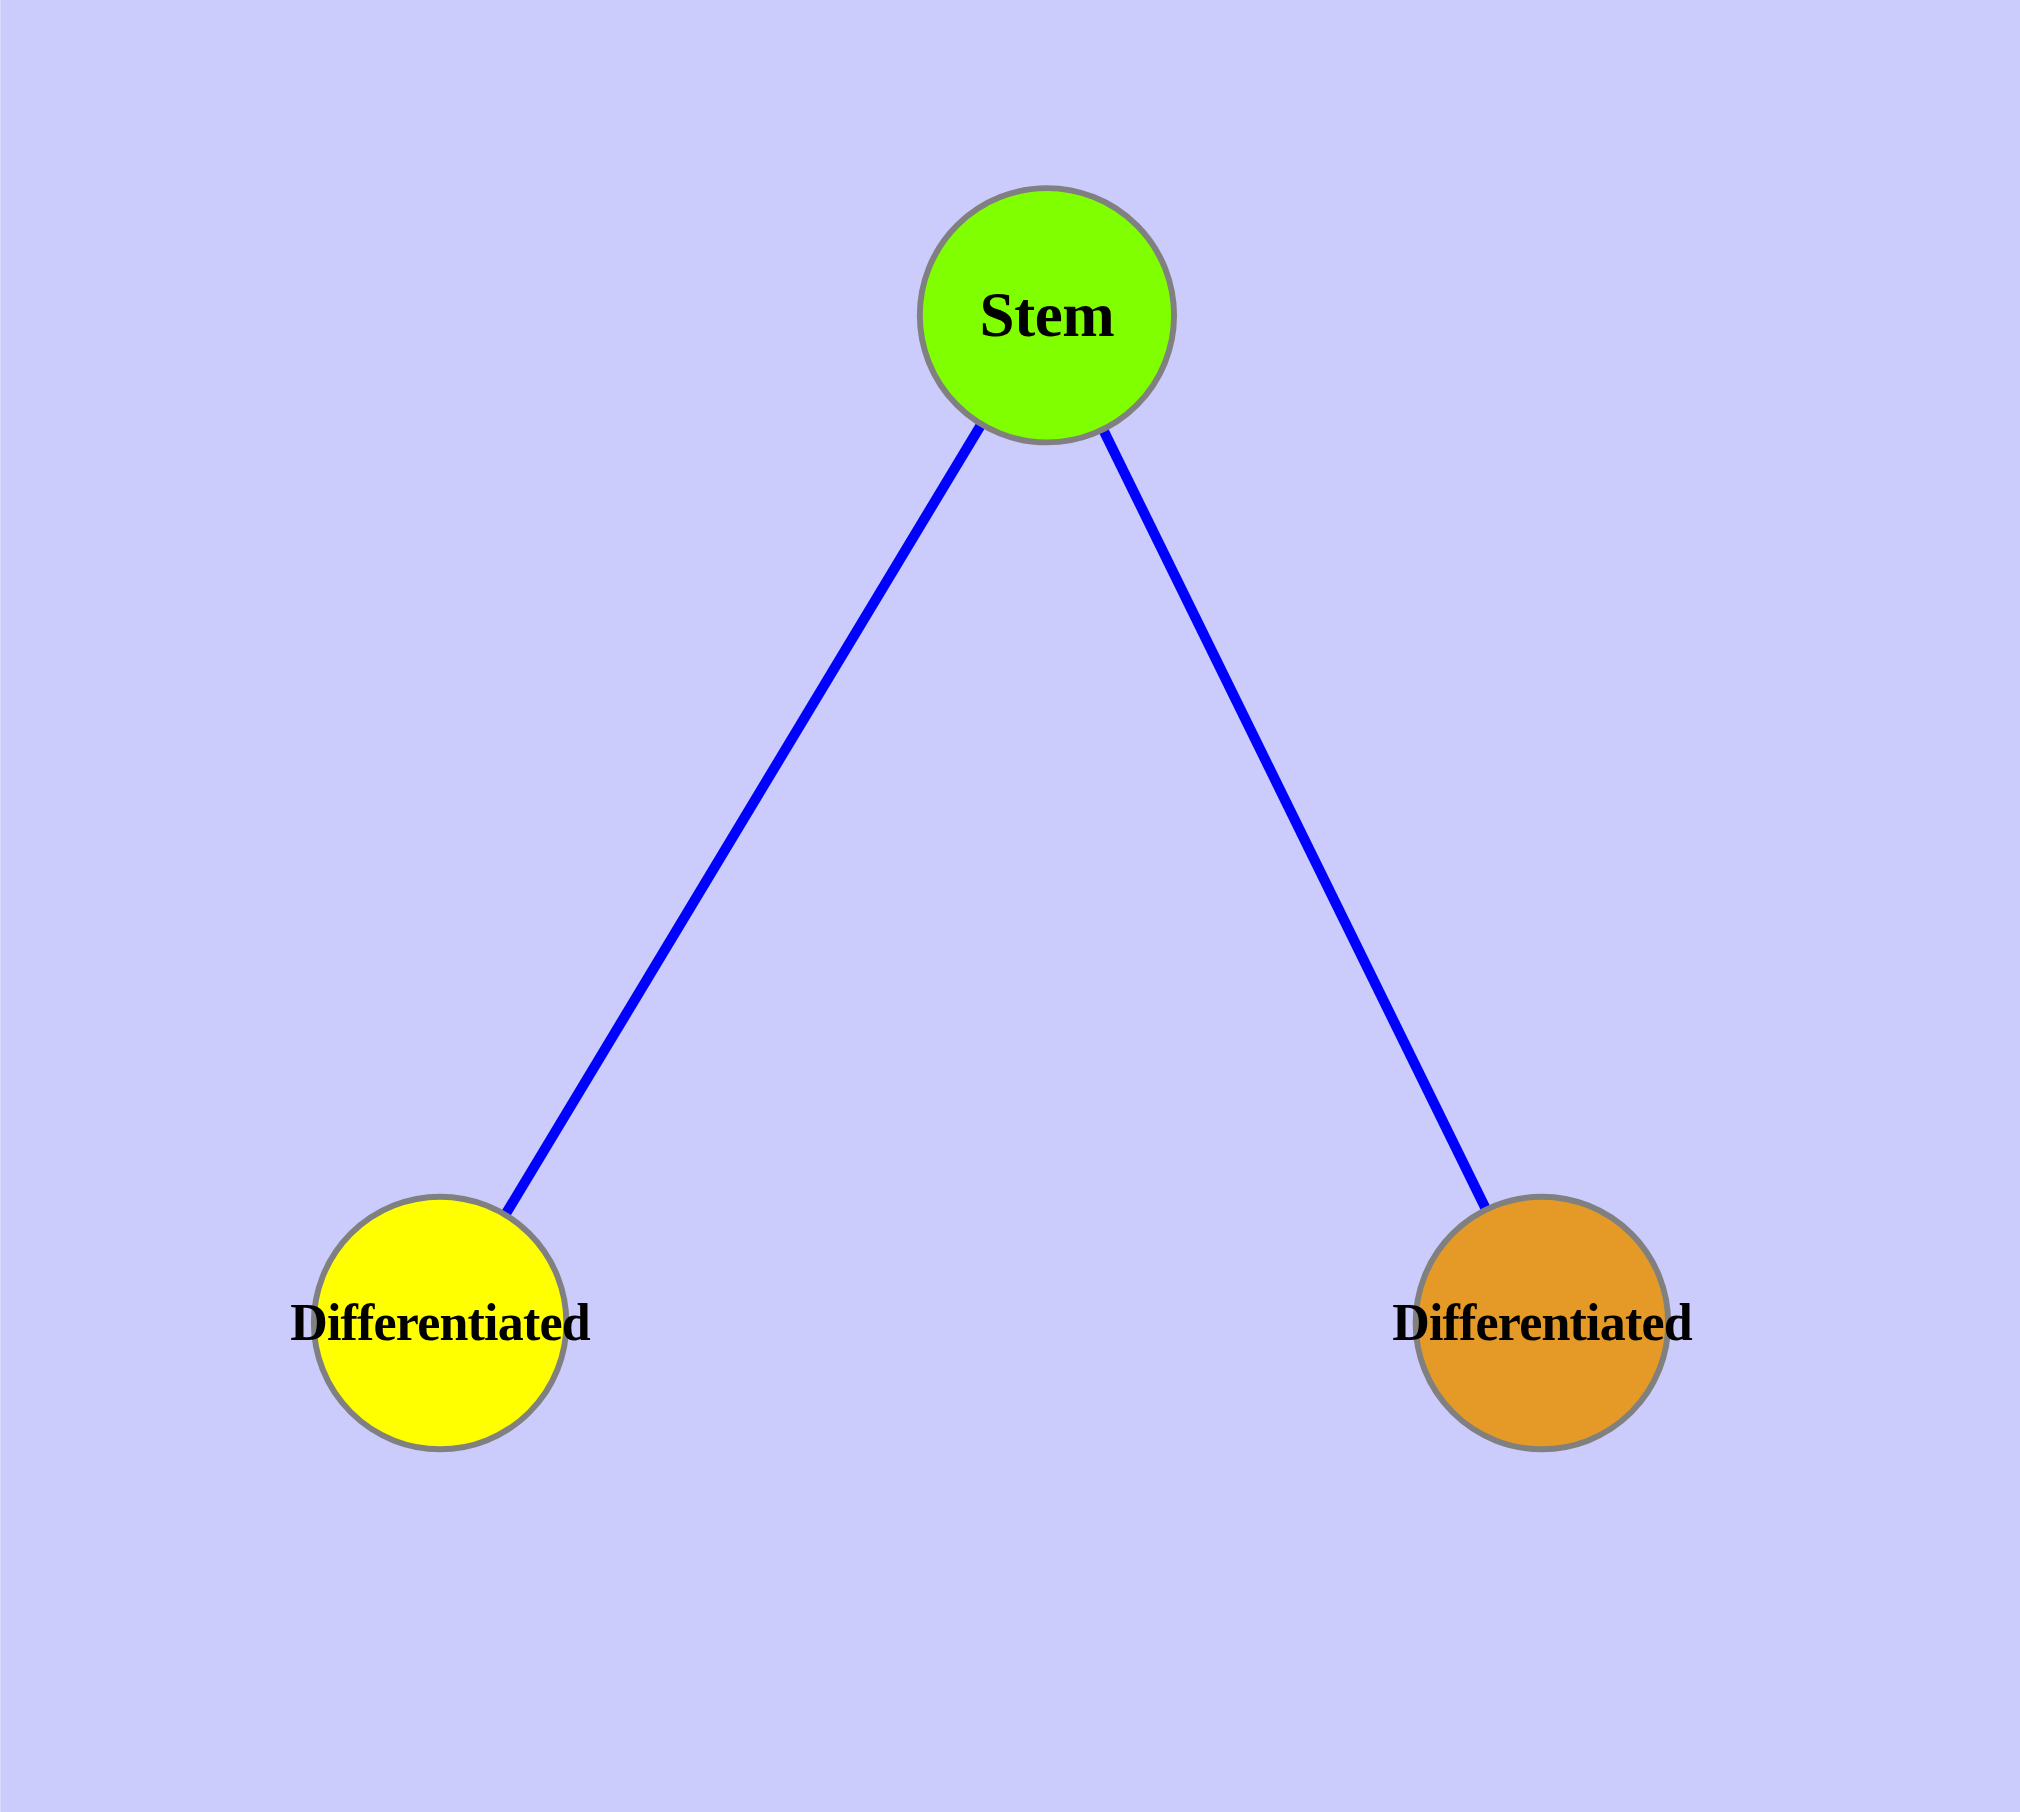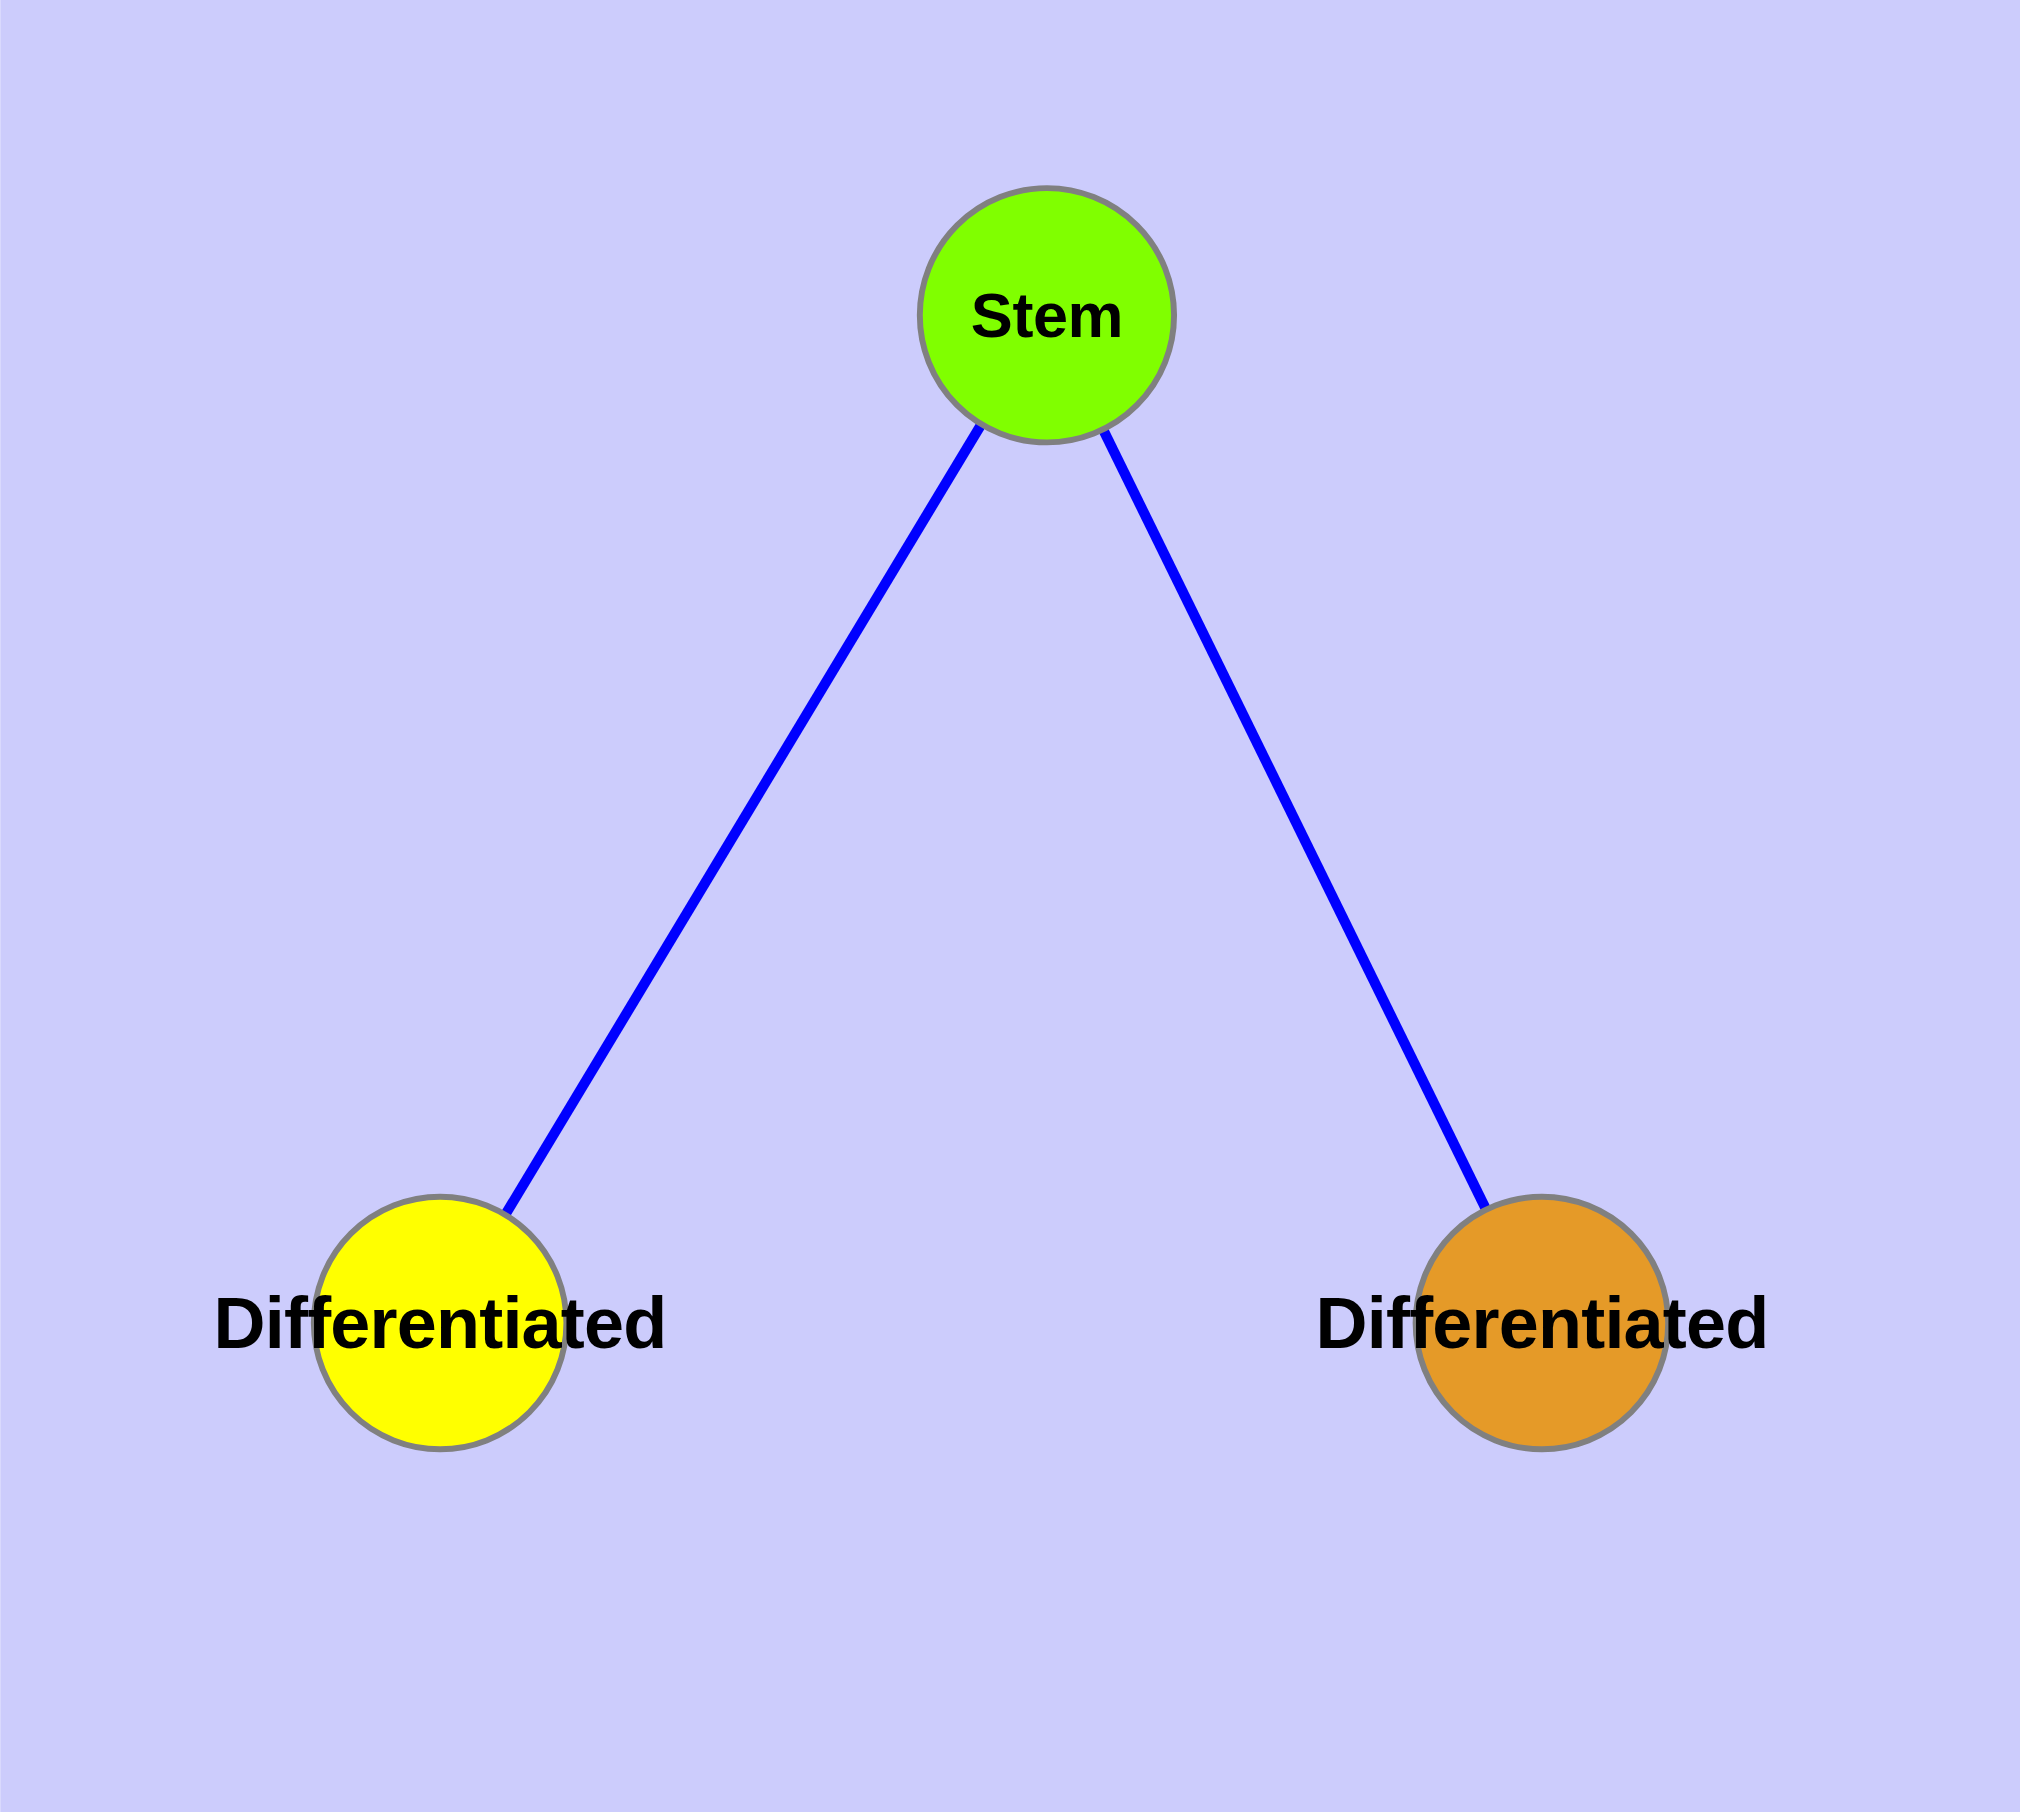--- a/index.html
+++ b/index.html
@@ -6,21 +6,21 @@
   html, body {
     margin: 0;
     padding: 0;
     background: #ffffff;
   }
   #stage {
     position: relative;
     width: 2021px;
     height: 1812px;
     overflow: hidden;
-    font-family: Liberation Sans, sans-serif;
+    font-family: Liberation Serif, serif;
   }
   #graph-canvas {
     position: absolute;
     top: 0;
     left: 0;
     width: 2021px;
     height: 1812px;
     display: block;
   }
   .node-label {
@@ -31,21 +31,21 @@
     white-space: pre;
     line-height: 1.06;
     pointer-events: none;
     transform: translate(-50%, -50%);
   }
   .label-root {
     font-size: 63px;
     letter-spacing: -0.4px;
   }
   .label-leaf {
-    font-size: 72px;
+    font-size: 52px;
     letter-spacing: -0.8px;
   }
 </style>
 </head>
 <body>
 
 <div id="stage" style="width: 2021px; height: 1812px;">
   <svg id="graph-canvas" viewBox="0 0 2384 2138" xmlns="http://www.w3.org/2000/svg" style="width: 2021px; height: 1812px;">
     <rect id="bg-rect" x="0" y="0" width="2384" height="2138" fill="#ccccfc"></rect>
     <g id="edge-layer">

